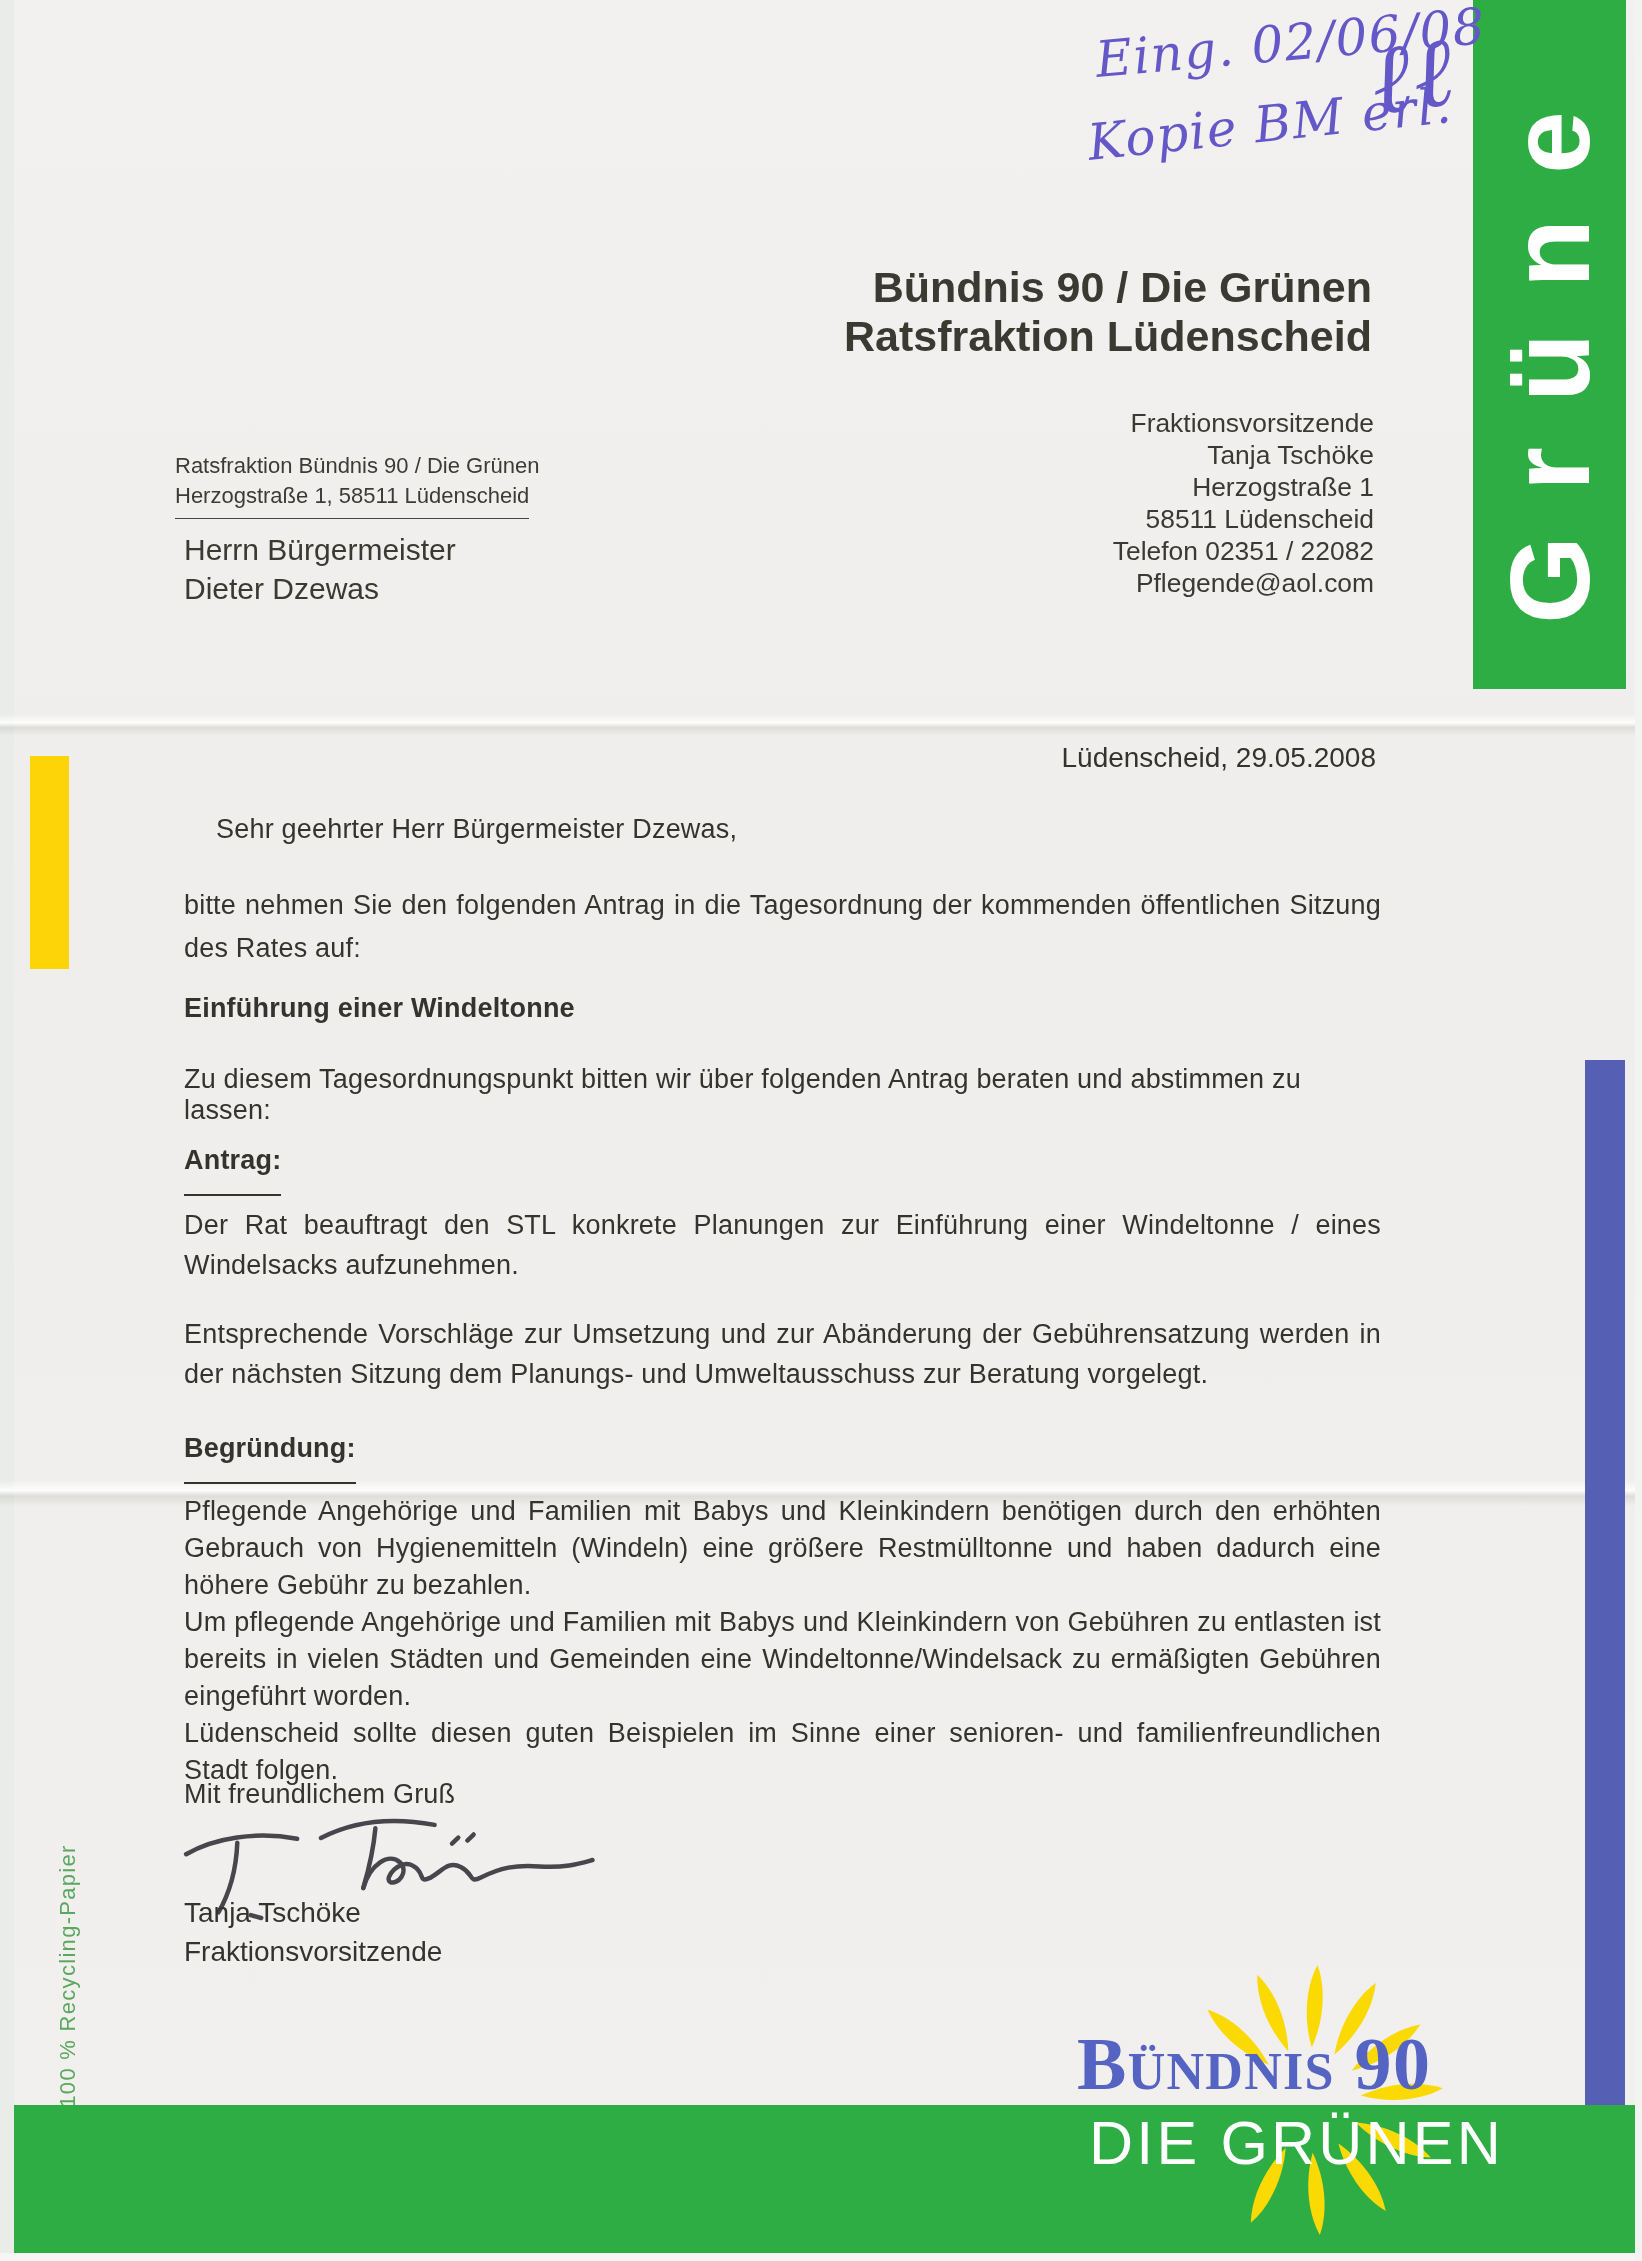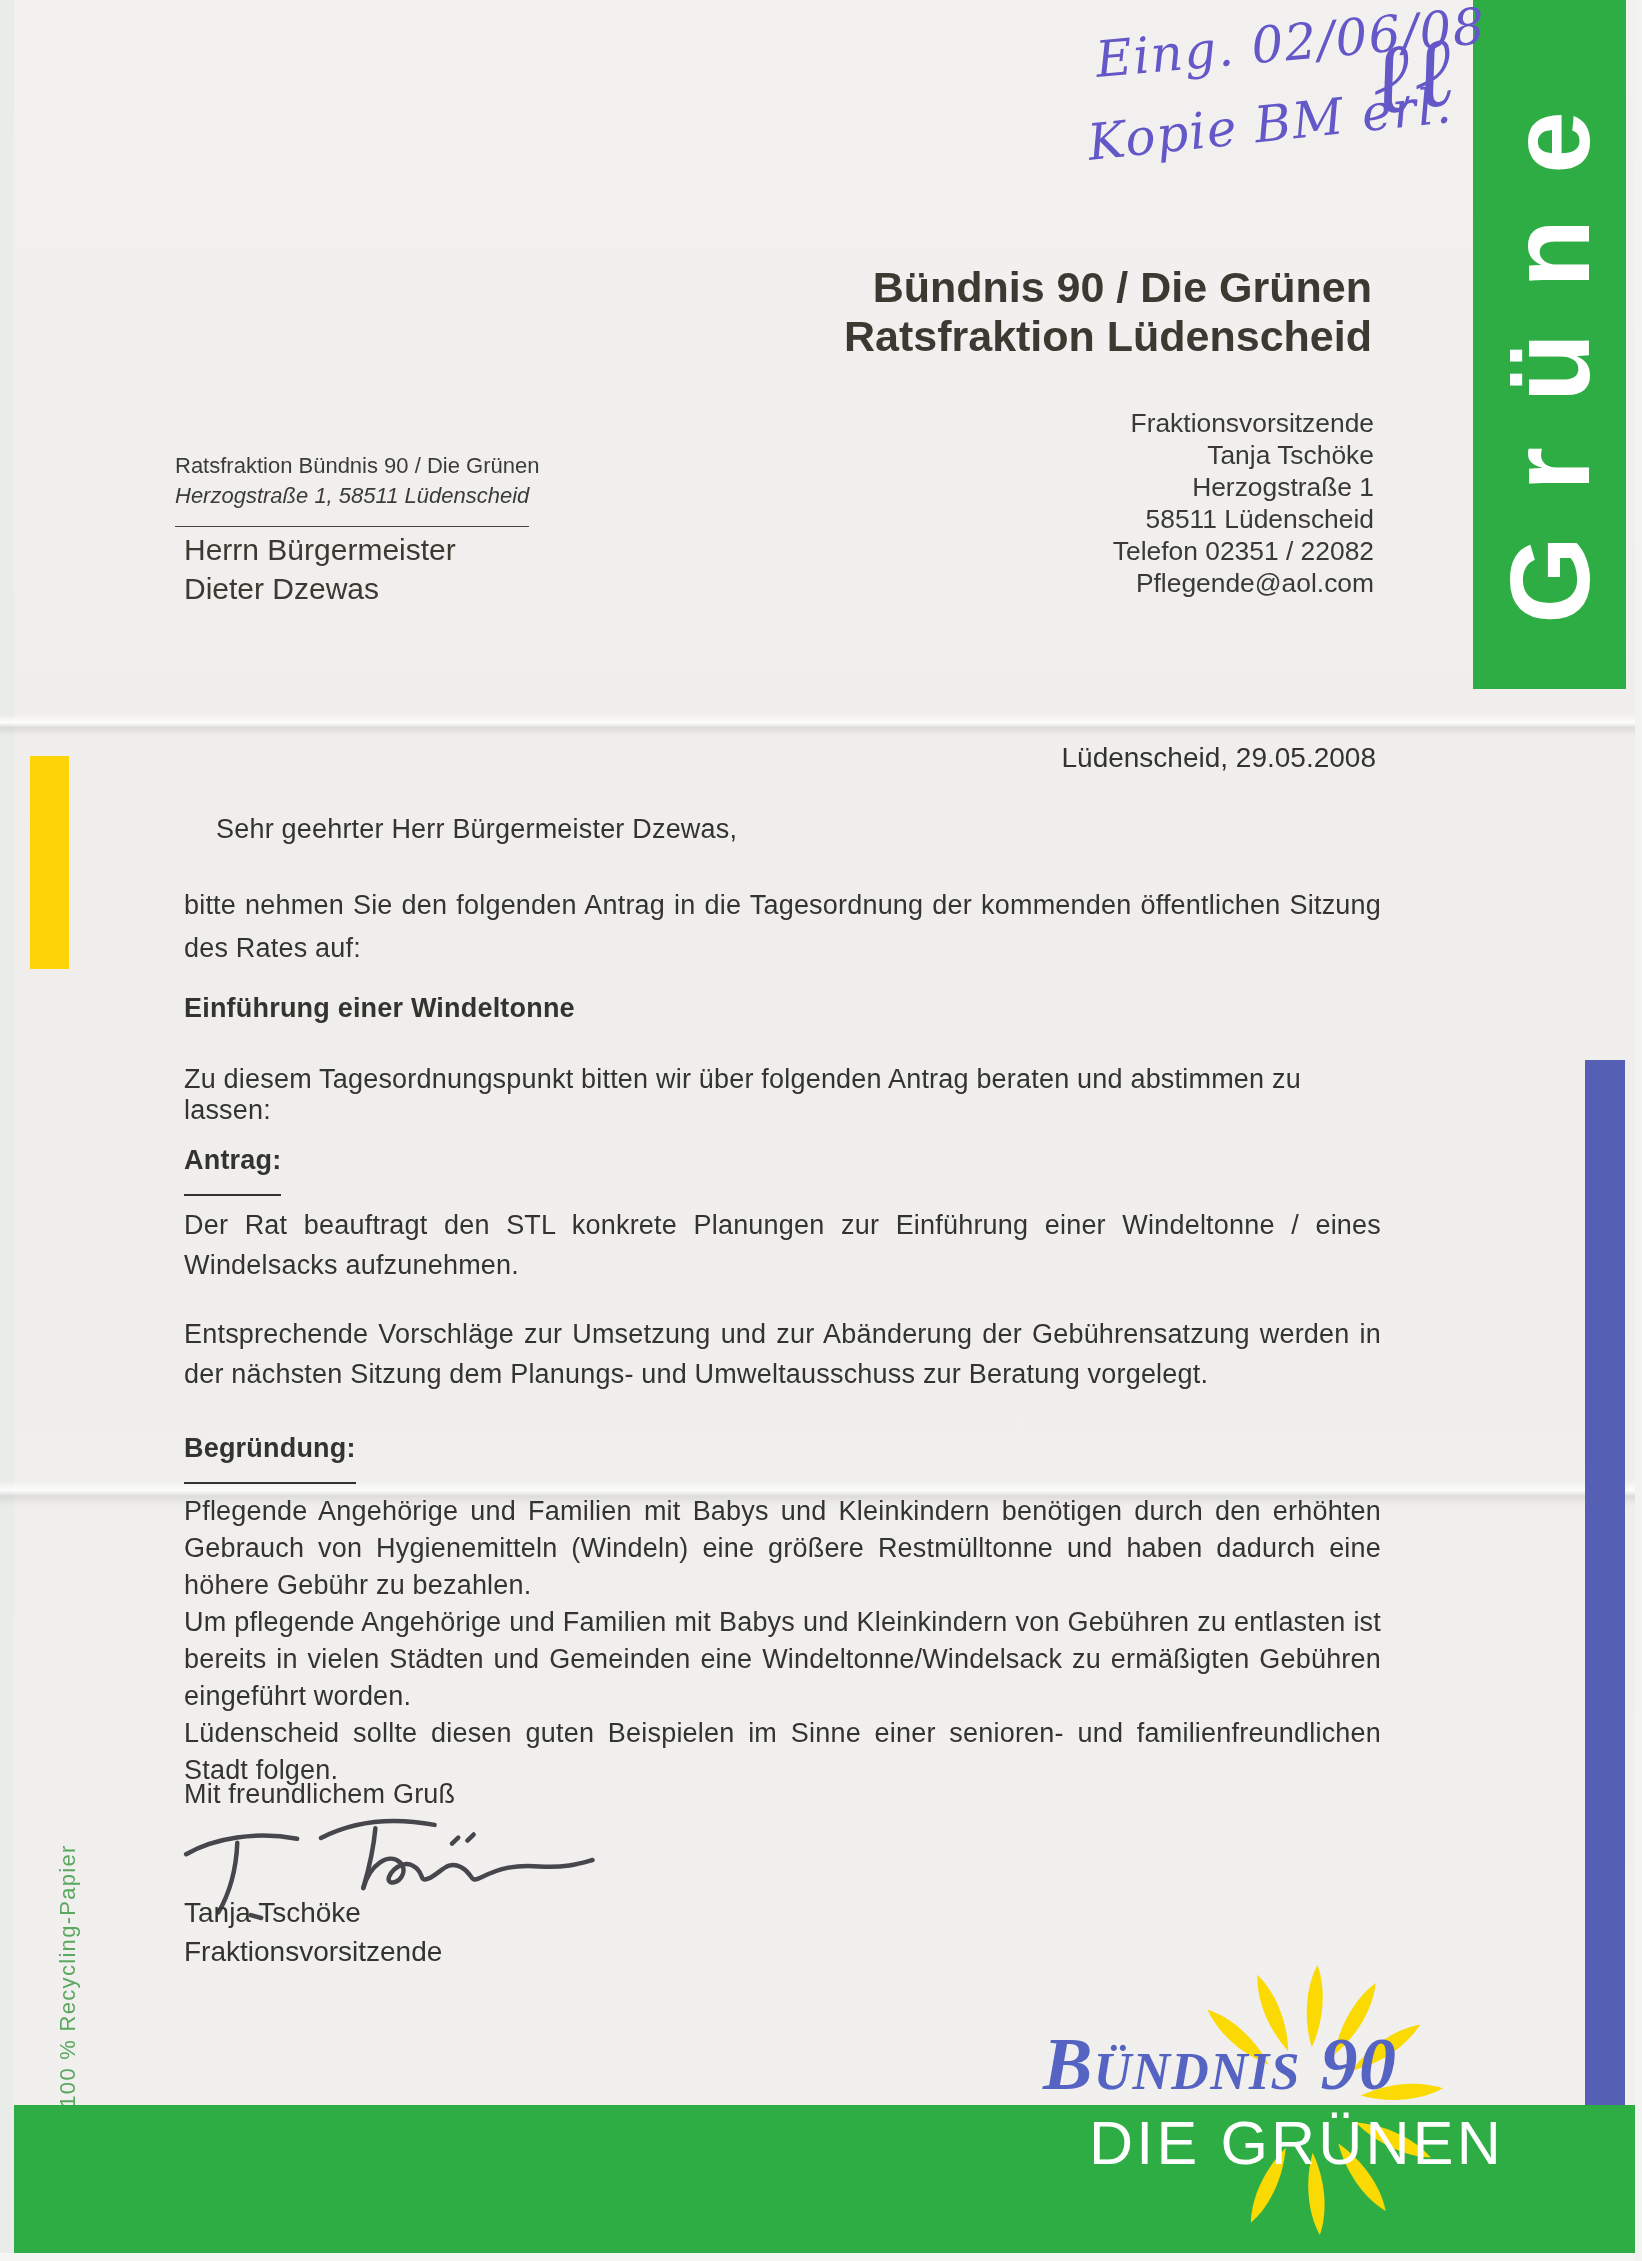--- a/index.html
+++ b/index.html
@@ -22,21 +22,21 @@
   
   .hand{font-family:"DejaVu Serif",serif;font-style:italic;color:#6458c8;letter-spacing:1.3px;white-space:nowrap;}
   .hand1{left:1095px;top:14px;font-size:50px;transform:rotate(-5deg);}
   .paraph{left:1371px;top:19.3px;font-size:97px;transform:rotate(-8deg);}
   .hand2{left:1087px;top:95px;font-size:50px;transform:rotate(-6deg);}
   
   .org{right:271px;top:263px;text-align:right;font-weight:bold;font-size:43px;line-height:49px;color:#3a3a32;}
   .contact{right:269px;top:407px;text-align:right;font-size:26.4px;line-height:32px;color:#3a3a34;}
   
   .sender{left:175px;top:451px;font-size:22px;line-height:30px;color:#3c3c36;}
-  .sender .ul{display:inline-block;border-bottom:1.9px solid #45453f;padding-bottom:15px;font-style:italic;}
+  .sender .ul{display:inline-block;border-bottom:1.9px solid #45453f;padding-bottom:7px;}
   .recipient{left:184px;top:530px;font-size:30px;line-height:39px;color:#3a3a32;}
   .dateline{right:267px;top:742px;font-size:28px;text-align:right;}
   
   .body-txt{left:184px;width:1197px;font-size:27px;letter-spacing:0.2px;color:#34342e;}
   .just{text-align:justify;}
   .b{font-weight:bold;}
   .h-ul{display:inline-block;font-weight:bold;border-bottom:2.6px solid #34342e;padding-bottom:18px;}
   .salutation{top:814px;margin-left:32px;}
   .intro{top:884px;line-height:43px;}
   .subject{top:993px;}
@@ -47,21 +47,21 @@
   .begr-h{top:1433px;}
   .begr{top:1493px;line-height:37px;}
   .begr p{margin:0;}
   .closing{top:1779px;}
   .sig{left:177px;top:1808px;width:451px;height:116px;transform:rotate(-2deg);}
   .signer{left:184px;top:1893px;font-size:28px;line-height:39px;}
   
   .recycling{left:68px;top:1976px;transform:translate(-50%,-50%) rotate(-90deg);
     white-space:nowrap;font-size:22px;letter-spacing:1.3px;color:#5aa75f;}
   
-  .b90{left:1043px;top:2022px;font-family:"Liberation Serif",serif;font-style:italic;
+  .b90{left:1077px;top:2022px;font-family:"Liberation Serif",serif;
     font-variant:small-caps;font-weight:600;font-size:74px;color:#5564c2;letter-spacing:1.3px;z-index:2;}
   .dg{left:1089px;top:2108px;font-weight:normal;font-size:61px;color:#ffffff;letter-spacing:3.2px;z-index:2;}
   .sunflower{left:1179px;top:1939px;z-index:1;}
 </style>
 </head>
 <body>
 
 <div id="page">
 
   <div class="abs edge-left"></div>

